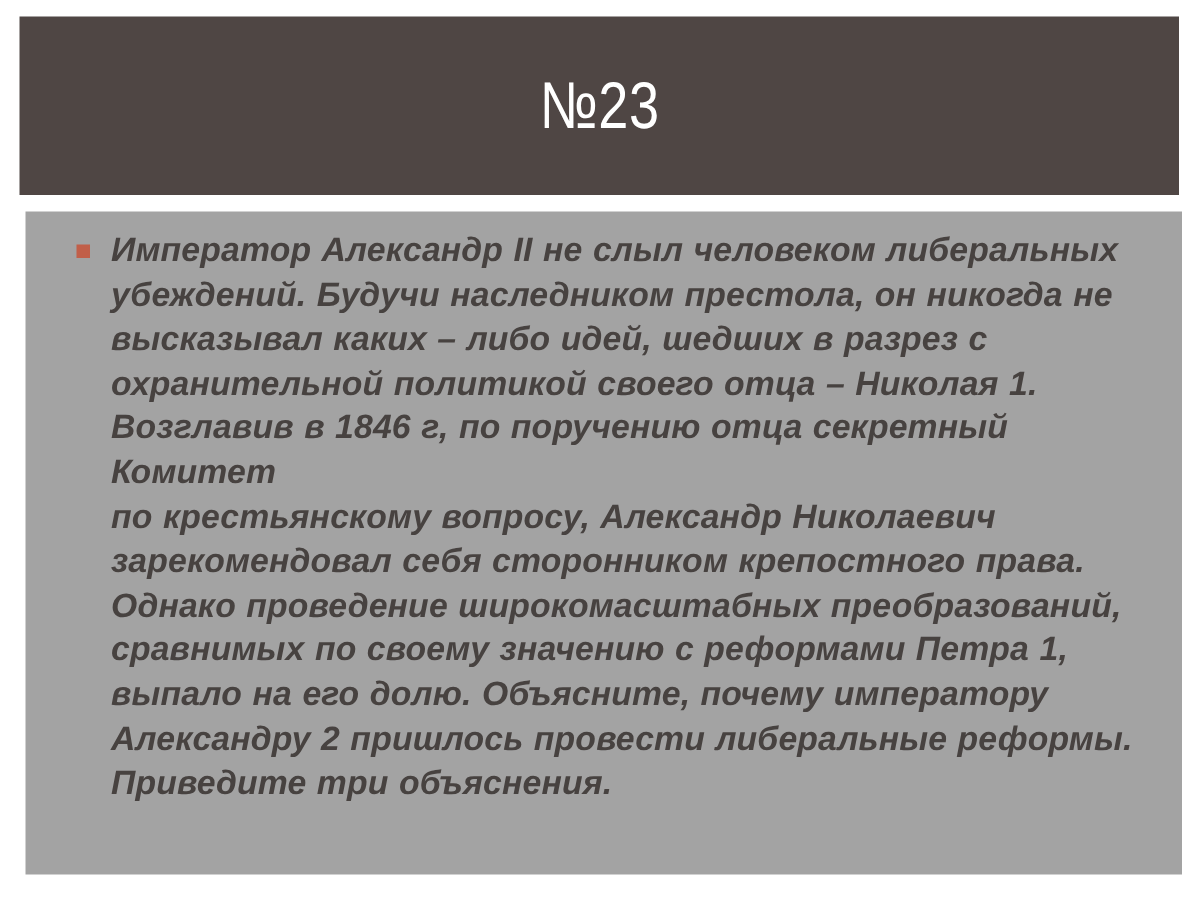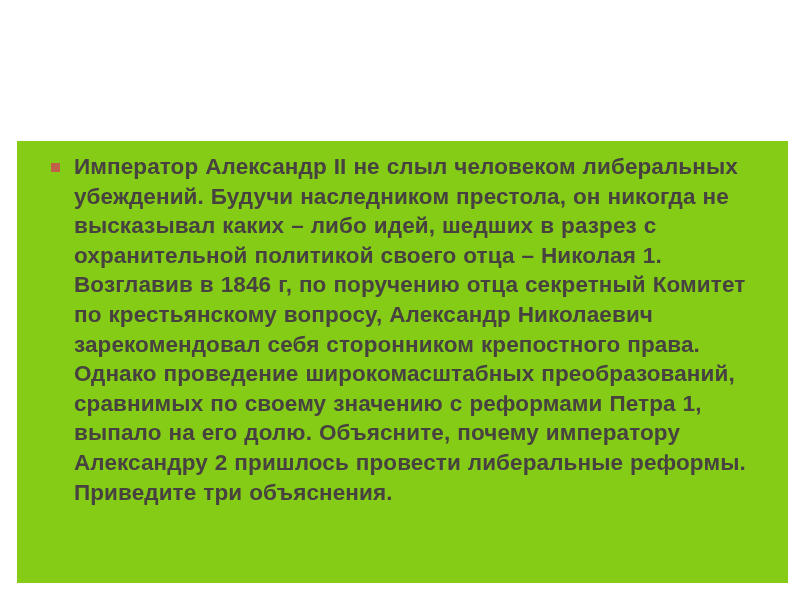--- a/index.html
+++ b/index.html
@@ -49,23 +49,24 @@
     user-select: none;
   }
 
   
   .content-panel {
     position: absolute;
     left: 17px;
     top: 141px;
     width: 771px;
     height: 442px;
-    background: #84cc16;
+    background: #a3a3a3;
     box-sizing: border-box;
     overflow: hidden;
+    font-style: italic;
   }
 
   .bullet-list {
     list-style: none;
     margin: 0;
     padding: 11px 18px 0 34px;
   }
 
   .bullet-item {
     position: relative;
@@ -93,20 +94,23 @@
   .bullet-body {
     display: block;
     white-space: pre-line;
   }
 </style>
 </head>
 <body>
 
 <div class="slide">
 
+  <div class="title-bar">
+    <div class="title-text">№23</div>
+  </div>
 
   <div class="content-panel">
     <ul class="bullet-list">
       <li class="bullet-item">
         <span class="marker"></span>
         <span class="bullet-body">Император Александр II не слыл человеком либеральных
 убеждений. Будучи наследником престола, он никогда не
 высказывал каких – либо идей, шедших в разрез с
 охранительной политикой своего отца – Николая 1.
 Возглавив в 1846 г, по поручению отца секретный Комитет

